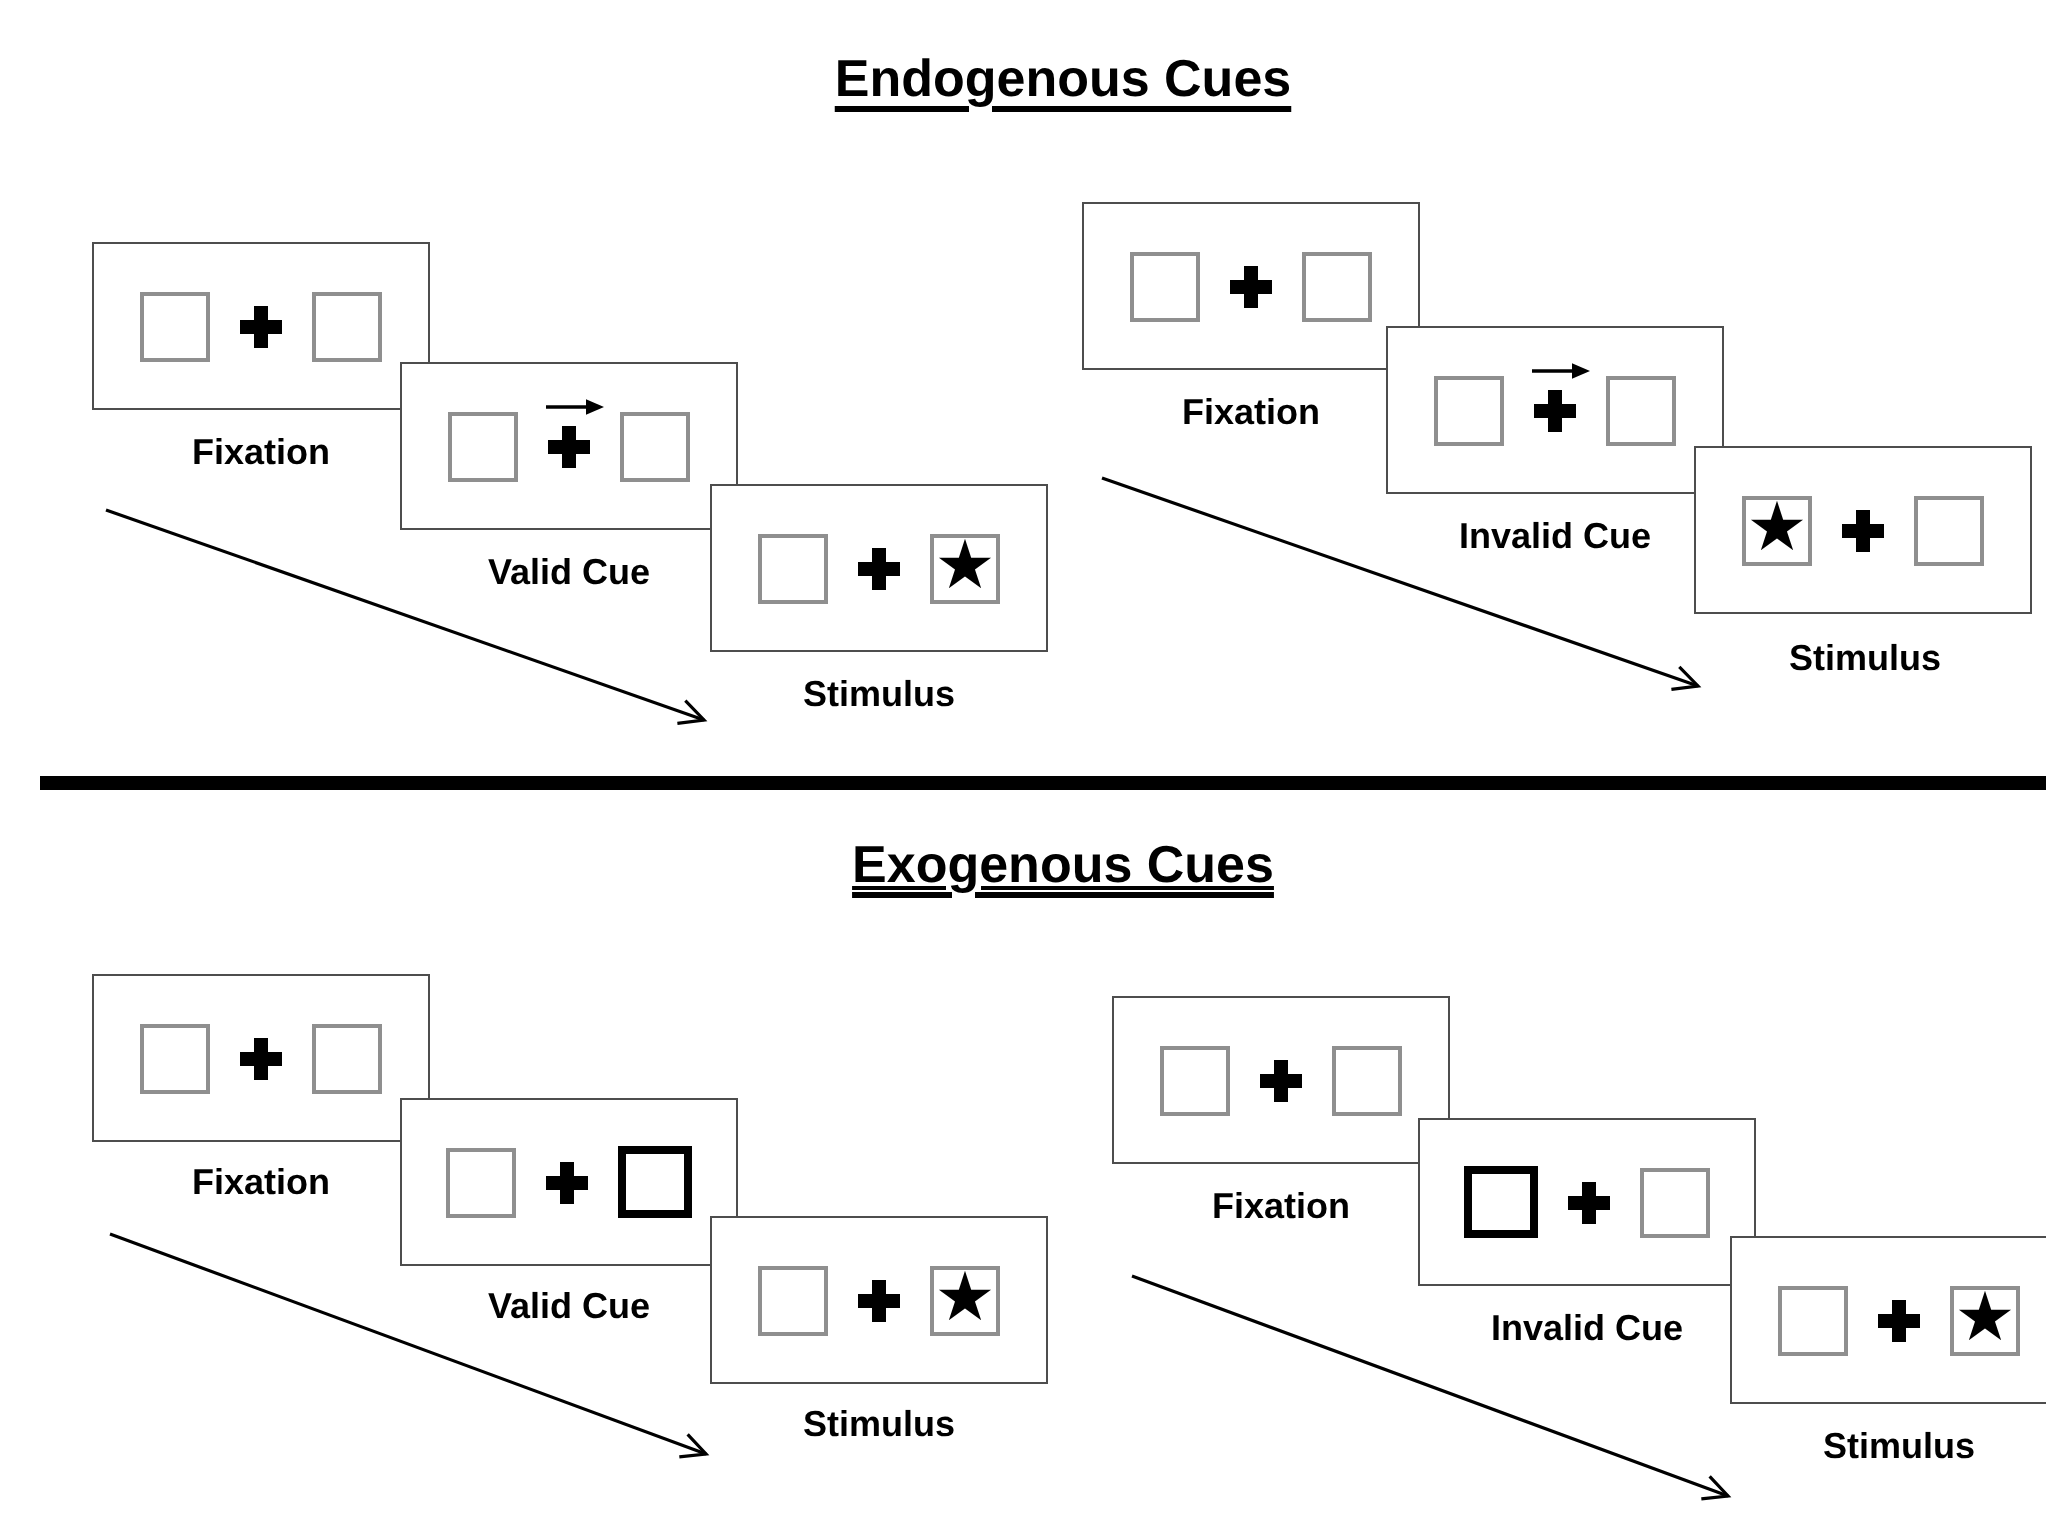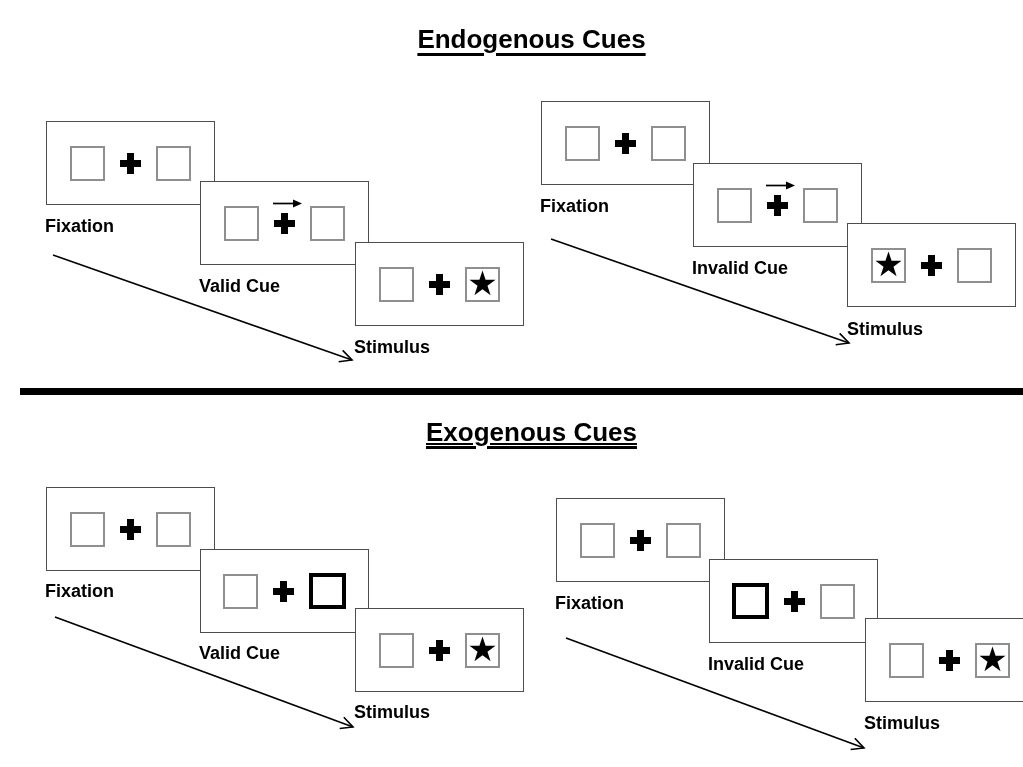--- a/index.html
+++ b/index.html
@@ -14,21 +14,21 @@
          display:flex;align-items:center;justify-content:center;gap:15px;z-index:2;}
   .box{width:35px;height:35px;box-sizing:border-box;border:2px solid #8f8f8f;background:#fff;
        display:flex;align-items:center;justify-content:center;flex:0 0 auto;}
   .box.thick{border:4px solid #000;width:37px;height:36px;}
   .star{font-size:34px;line-height:1;color:#000;transform:translateY(-1px);}
   .mid{position:relative;width:21px;height:21px;flex:0 0 auto;}
   .cross{position:absolute;left:0;top:0;width:21px;height:21px;}
   .cross::before{content:"";position:absolute;left:7px;top:0;width:7px;height:21px;background:#000;}
   .cross::after{content:"";position:absolute;left:0;top:7px;width:21px;height:7px;background:#000;}
   .cue-arrow{position:absolute;left:-2px;top:-16px;width:32px;height:13px;}
-  .plabel{position:absolute;width:171px;text-align:left;font-size:18px;font-weight:bold;z-index:3;}
+  .plabel{position:absolute;width:171px;text-align:center;font-size:18px;font-weight:bold;z-index:3;}
   .garrow{position:absolute;z-index:1;}
 </style>
 </head>
 <body>
 
 <div class="stage">
 
   <div class="title" style="top:24px;">
     <span>Endogenous Cues</span>
   </div>

